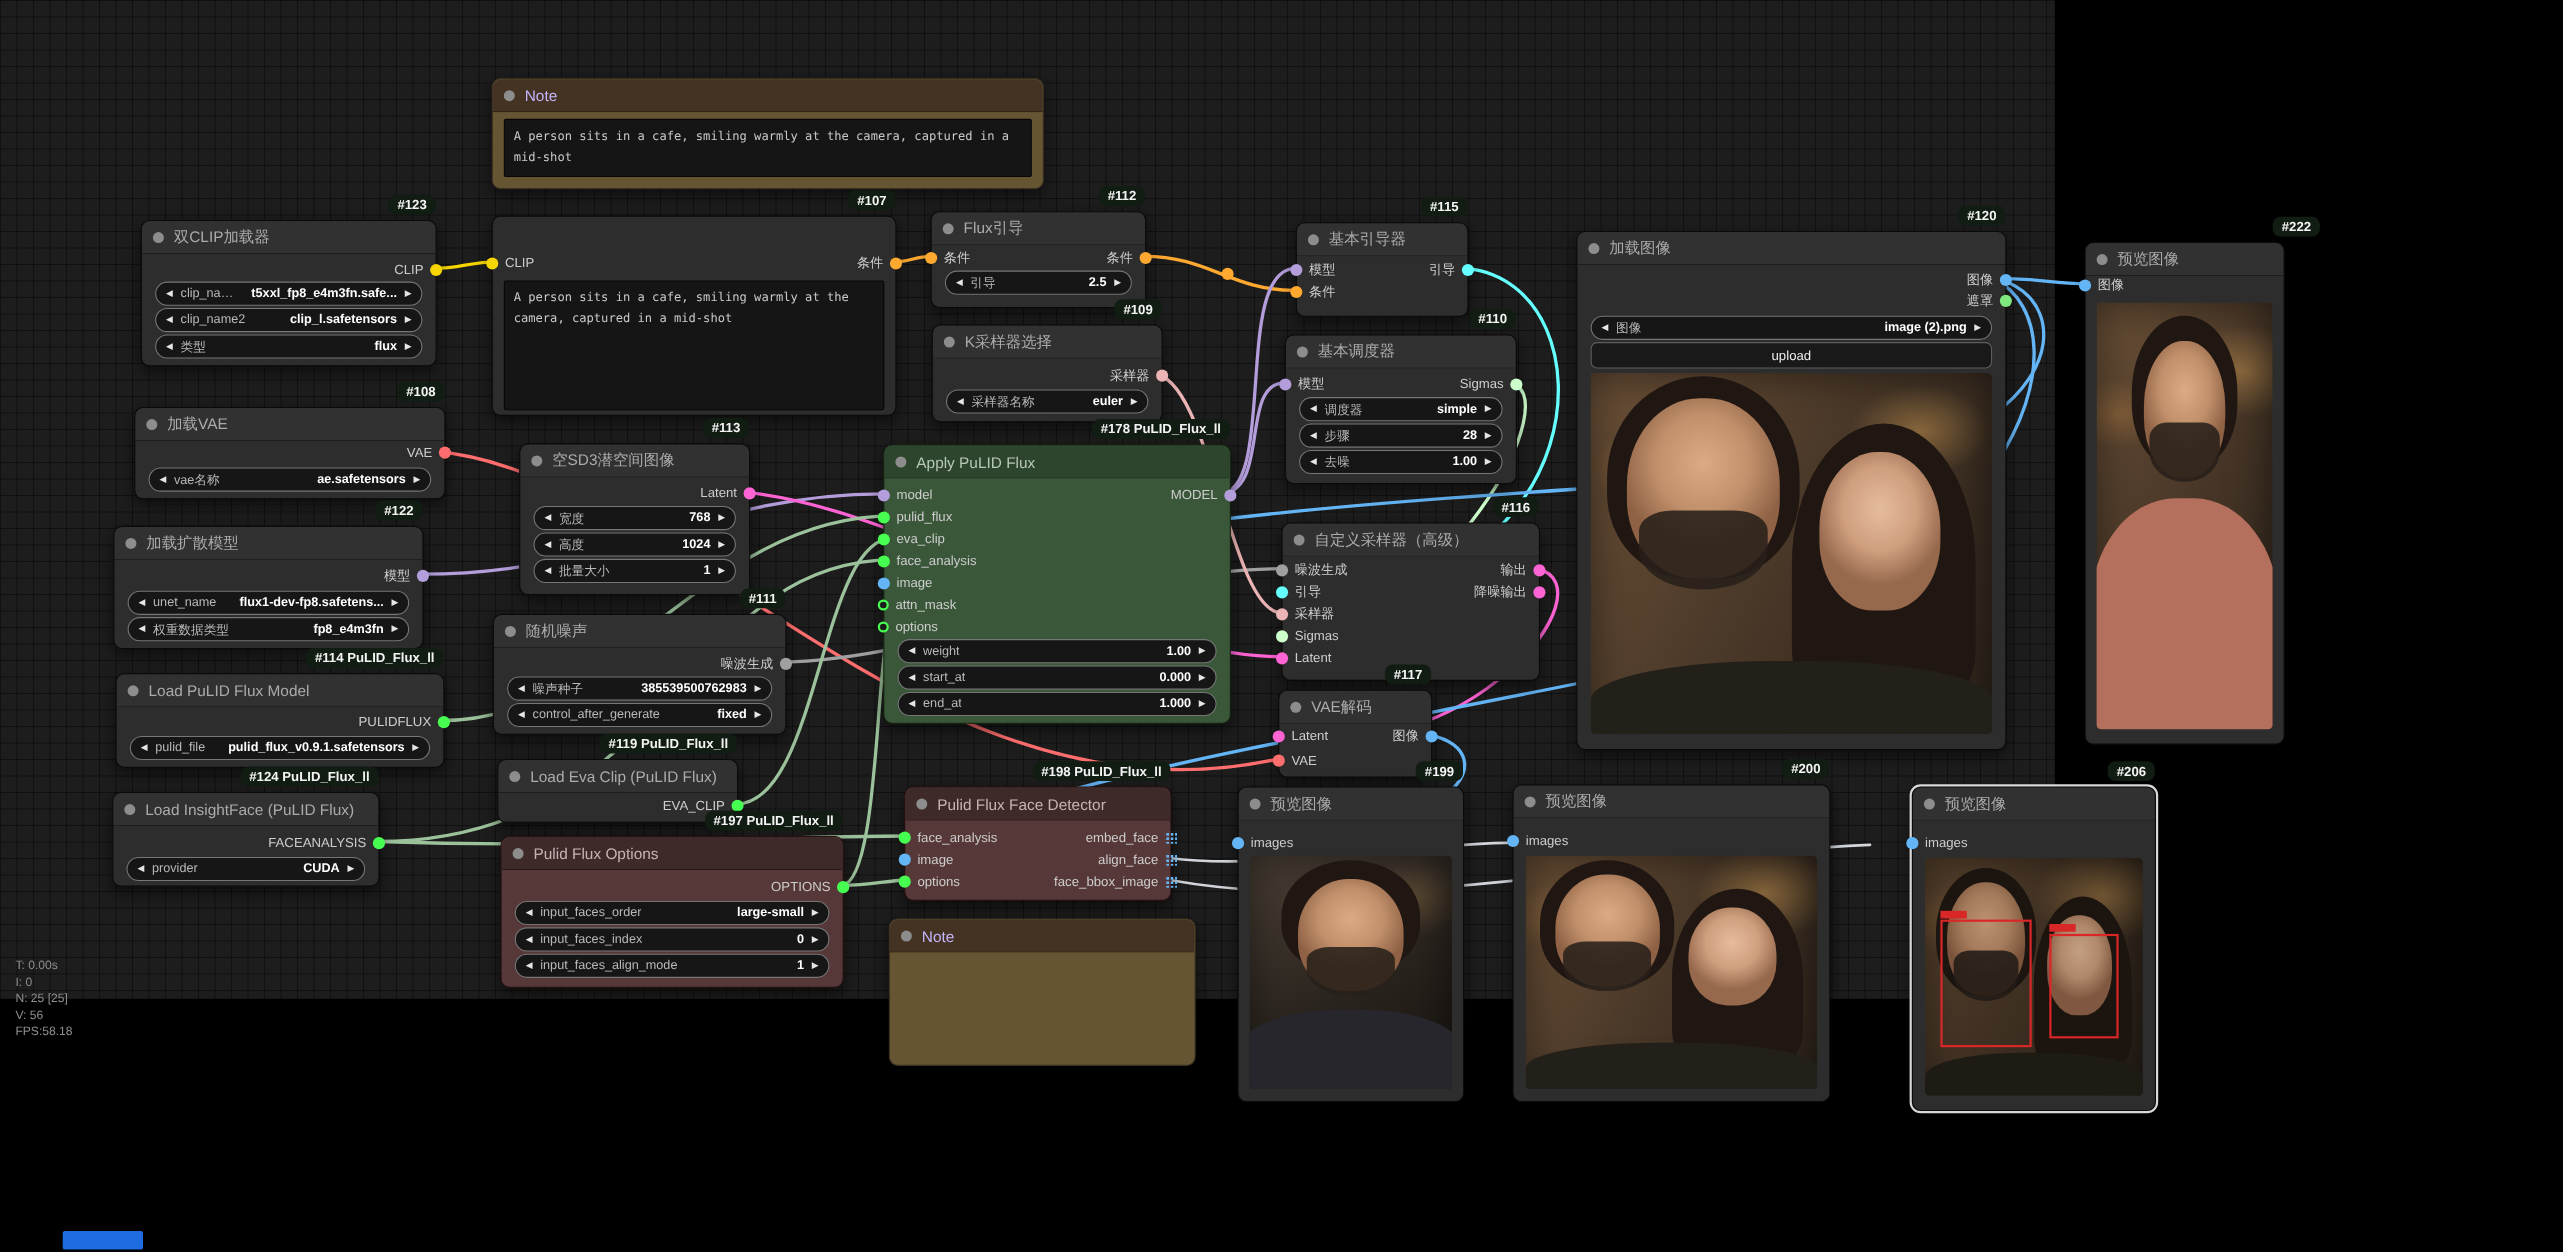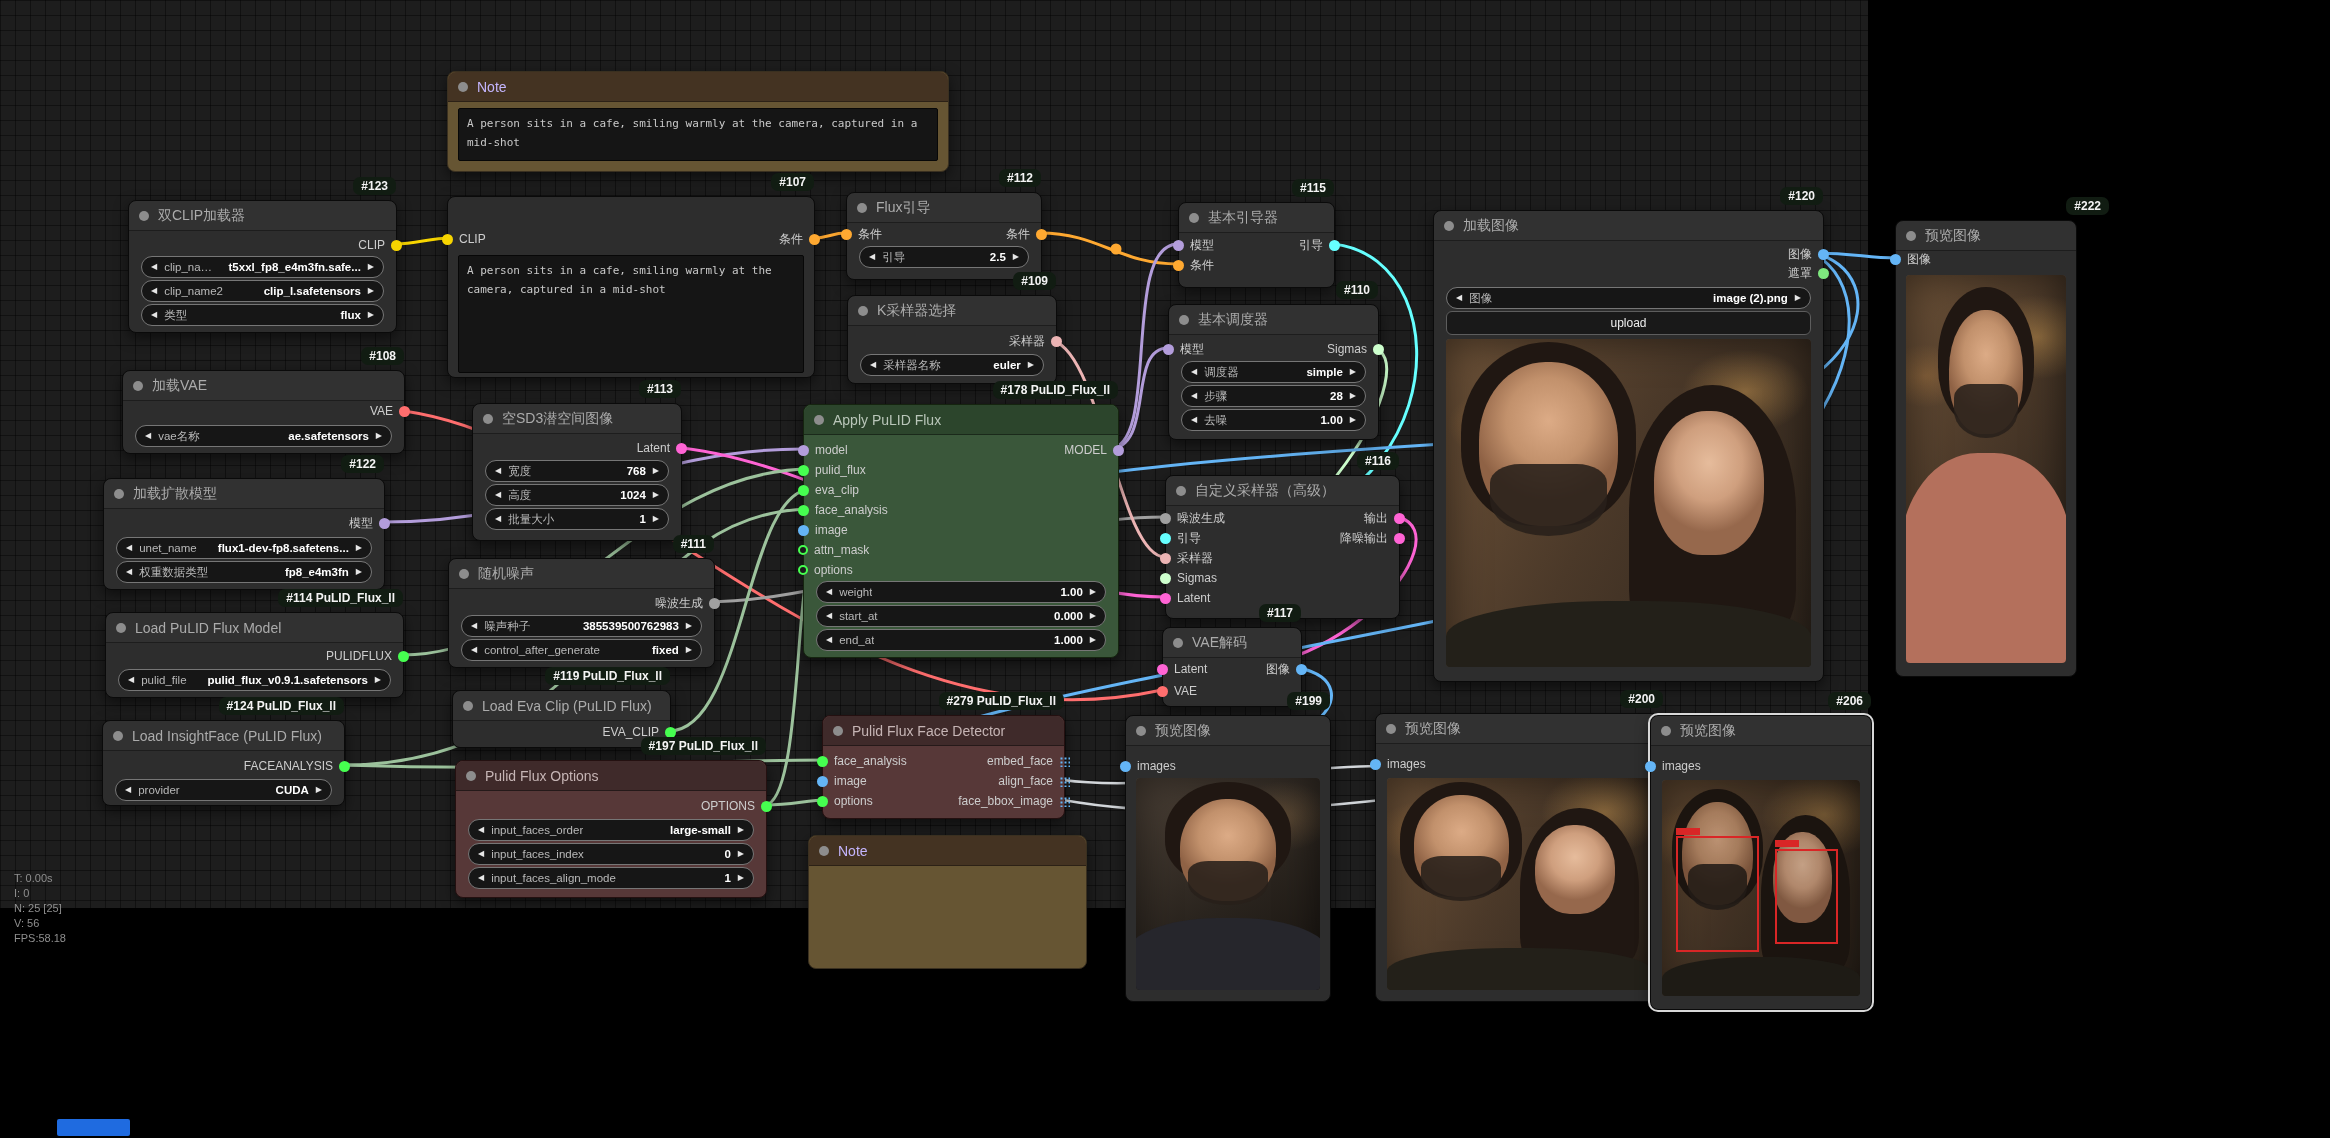--- a/index.html
+++ b/index.html
@@ -576,21 +576,21 @@
     </div>
   <div class="widget" style="top:106px">
       <span class="warr">◀</span>
       <span class="wlabel">input_faces_align_mode</span>
       <span class="wvalue">1</span>
       <span class="warr">▶</span>
     </div>
 </div>
 
 <div class="node red-node" style="left:822px;top:715px;width:241px;height:102px">
-  <div class="badge">#279 PuLID_Flux_ll</div>
+  <div class="badge">#198 PuLID_Flux_ll</div>
   <div class="nhead">
       <span class="hdot"></span>
       <span class="ntitle">Pulid Flux Face Detector</span>
     </div>
   <div class="port in" style="top:38px">
       <span class="pdot" style="background: rgb(70, 255, 80);"></span>
       <span>face_analysis</span>
     </div>
   <div class="port in" style="top:58px">
       <span class="pdot" style="background: rgb(100, 181, 246);"></span>
@@ -652,21 +652,21 @@
   <div class="photo" style="left:11px;right:11px;top:64px;height:212px">
     <div class="hair" style="left:5%;top:2%;width:46%;height:54%"></div>
     <div class="face" style="left:10%;top:8%;width:36%;height:48%"></div>
     <div class="beard" style="left:13%;top:37%;width:30%;height:21%"></div>
     <div class="hair" style="left:50%;top:14%;width:45%;height:76%;border-radius:50% 50% 20% 20%"></div>
     <div class="face f2" style="left:56%;top:22%;width:30%;height:42%"></div>
     <div class="torso" style="left:0;top:80%;width:100%;height:24%"></div>
   </div>
 </div>
 
-<div class="node selected" style="left:1650px;top:715px;width:220px;height:293px">
+<div class="node selected" style="left:1738px;top:715px;width:220px;height:293px">
   <div class="badge">#206</div>
   <div class="nhead">
       <span class="hdot"></span>
       <span class="ntitle">预览图像</span>
     </div>
   <div class="port in" style="top:43px">
       <span class="pdot" style="background: rgb(100, 181, 246);"></span>
       <span>images</span>
     </div>
   <div class="photo" style="left:11px;right:11px;top:64px;height:216px;filter:brightness(.85)">

